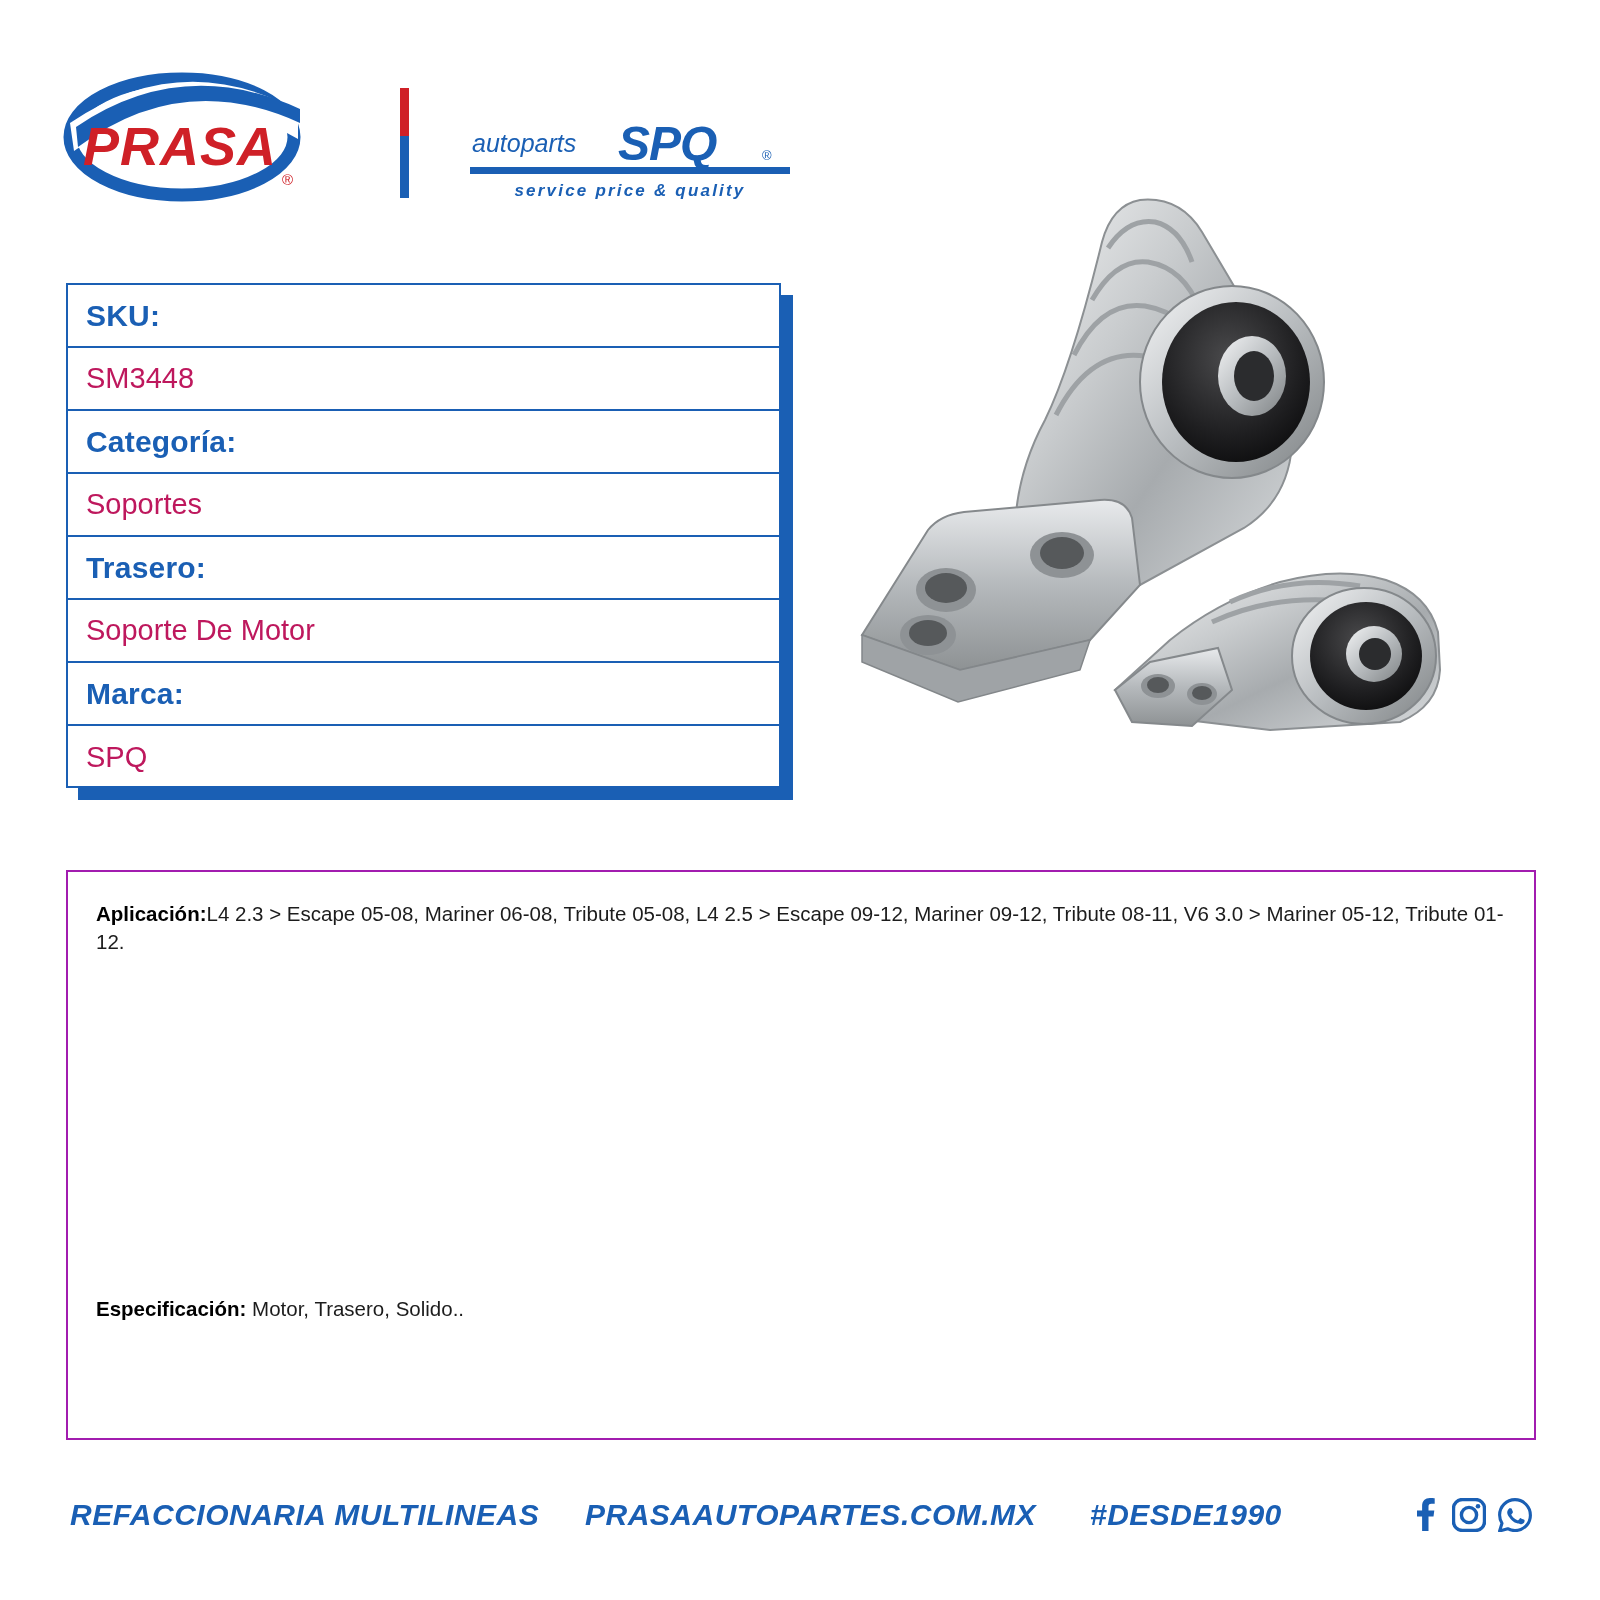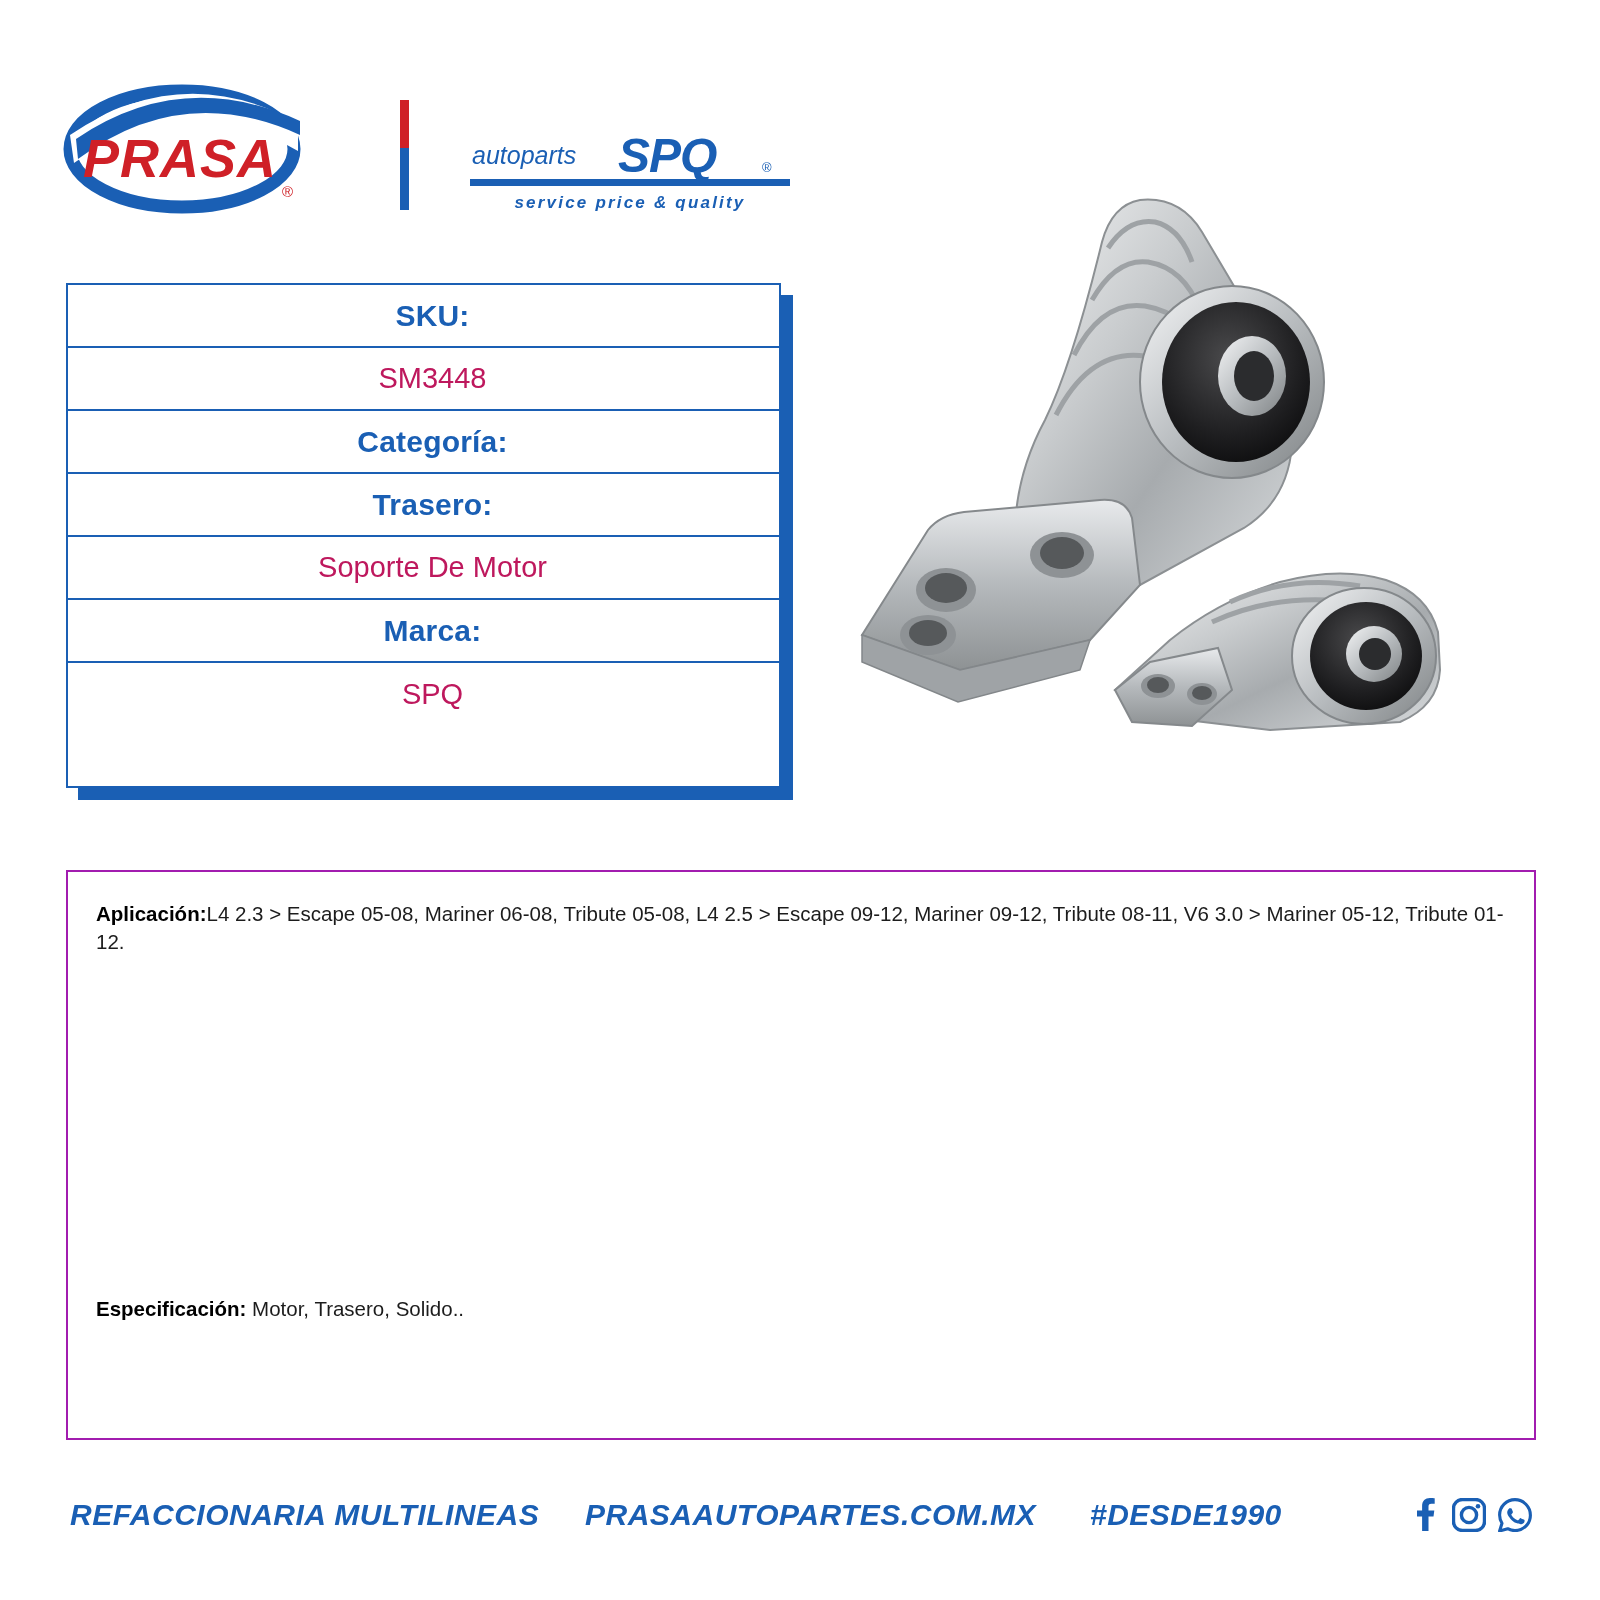--- a/index.html
+++ b/index.html
@@ -12,21 +12,21 @@
     background: #ffffff;
     font-family: "Liberation Sans", sans-serif;
     position: relative;
     overflow: hidden;
   }
 
   
   #header {
     position: absolute;
     left: 0;
-    top: 15px;
+    top: 3px;
     width: 1291px;
     height: 250px;
   }
 
   #prasa-logo {
     position: absolute;
     left: 62px;
     top: 62px;
     width: 240px;
     height: 145px;
@@ -75,21 +75,20 @@
     border: 2px solid #1a5fb4;
     box-sizing: border-box;
   }
   .spec-row {
     height: 63px;
     box-sizing: border-box;
     display: flex;
     align-items: center;
     padding-left: 18px;
     border-bottom: 2px solid #1a5fb4;
-    justify-content: center;
   }
   .spec-row:last-child { border-bottom: none; }
   .spec-label {
     color: #1a5fb4;
     font-weight: bold;
     font-size: 30px;
     letter-spacing: 0.2px;
   }
   .spec-value {
     color: #be185d;
@@ -207,20 +206,23 @@
 
   <div class="spec-row">
     <span class="spec-label">SKU:</span>
   </div>
   <div class="spec-row">
     <span class="spec-value">SM3448</span>
   </div>
 
   <div class="spec-row">
     <span class="spec-label">Categoría:</span>
+  </div>
+  <div class="spec-row">
+    <span class="spec-value">Soportes</span>
   </div>
 
   <div class="spec-row">
     <span class="spec-label">Trasero:</span>
   </div>
   <div class="spec-row">
     <span class="spec-value">Soporte De Motor</span>
   </div>
 
   <div class="spec-row">

